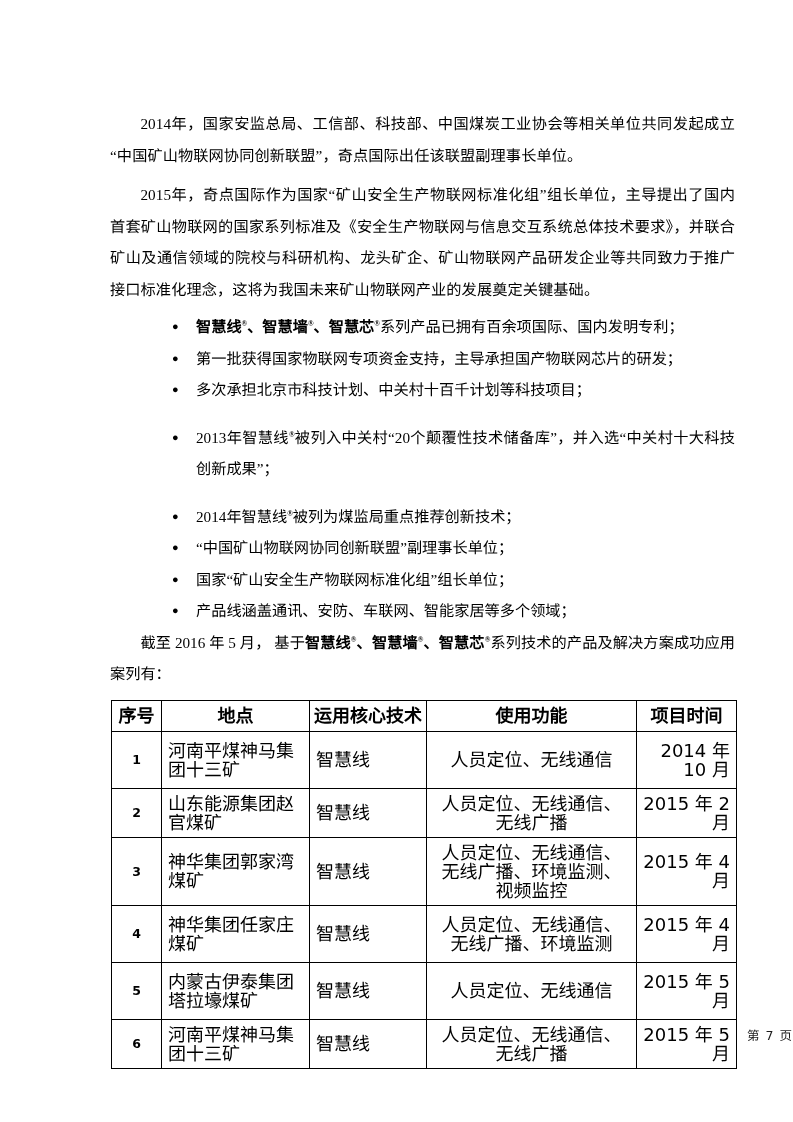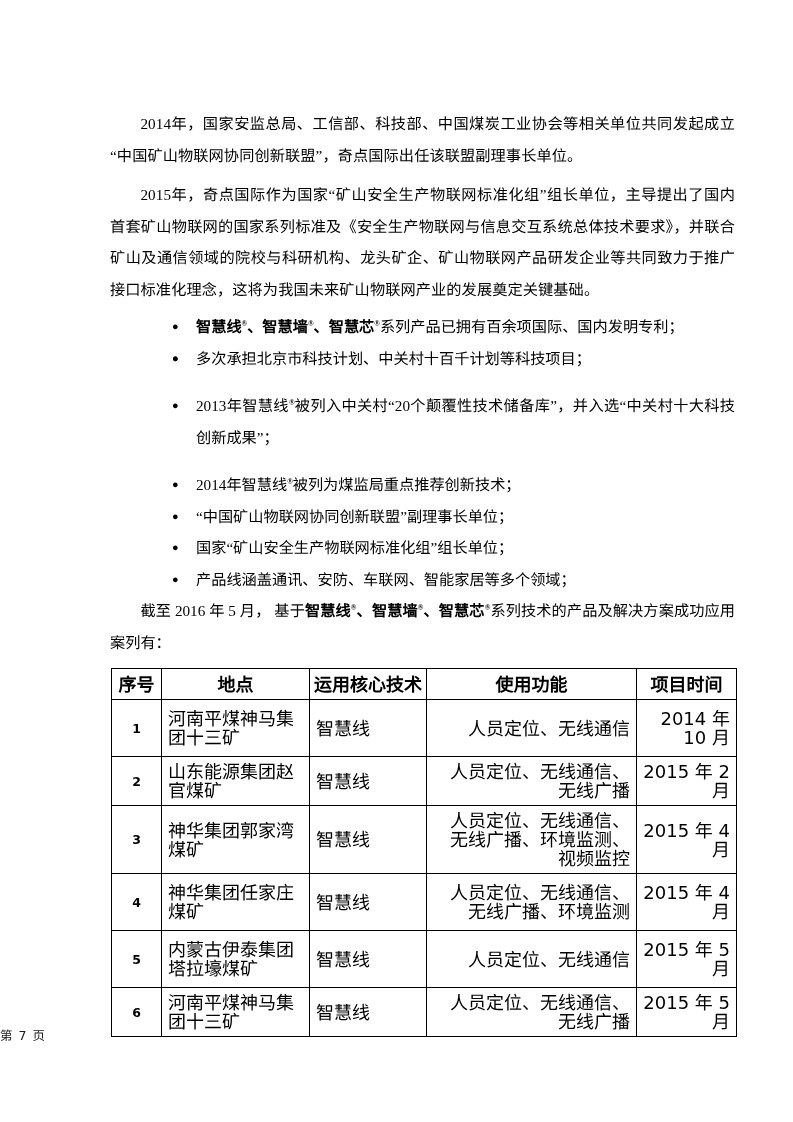--- a/index.html
+++ b/index.html
@@ -107,57 +107,57 @@
     height: 22px;
     padding: 4px 4px;
   }
   table.apps td.c-no {
     text-align: center;
     font-weight: bold;
     font-size: 12.5px;
   }
   table.apps td.c-site  { text-align: left; }
   table.apps td.c-tech  { text-align: left; }
-  table.apps td.c-func  { text-align: right; }
+  table.apps td.c-func  { text-align: center; }
   table.apps td.c-time  { text-align: right; }
 
   tr.h-tall td { height: 46px; }
   tr.h-short td { height: 24px; }
 
   col.w-no   { width: 50px; }
   col.w-site { width: 148px; }
   col.w-tech { width: 117px; }
   col.w-func { width: 210px; }
   col.w-time { width: 100px; }
 
   
   .footer {
     position: absolute;
     left: 0;
     top: 1025px;
     width: 793px;
-    text-align: left;
+    text-align: right;
     font-size: 12.5px;
     font-family: "DejaVu Sans", "Liberation Sans", sans-serif;
     color: #1a1a1a;
     letter-spacing: 1px;
   }
 </style>
 </head>
 <body>
 
 <div class="page">
 
   <p class="para">2014年，国家安监总局、工信部、科技部、中国煤炭工业协会等相关单位共同发起成立“中国矿山物联网协同创新联盟”，奇点国际出任该联盟副理事长单位。</p>
 
   <p class="para">2015年，奇点国际作为国家“矿山安全生产物联网标准化组”组长单位，主导提出了国内首套矿山物联网的国家系列标准及《安全生产物联网与信息交互系统总体技术要求》，并联合矿山及通信领域的院校与科研机构、龙头矿企、矿山物联网产品研发企业等共同致力于推广接口标准化理念，这将为我国未来矿山物联网产业的发展奠定关键基础。</p>
 
   <ul class="bullets" id="bullets-root">
       <li><span class="dot">●</span><span><span class="bold">智慧线</span><sup class="reg">®</sup><span class="bold">、</span><span class="bold">智慧墙</span><sup class="reg">®</sup><span class="bold">、</span><span class="bold">智慧芯</span><sup class="reg">®</sup><span>系列产品已拥有百余项国际、国内发明专利；</span></span></li>
-      <li><span class="dot">●</span></li>
+      <li><span class="dot">●</span><span><span>第一批获得国家物联网专项资金支持，主导承担国产物联网芯片的研发；</span></span></li>
       <li class="gap-after"><span class="dot">●</span><span><span>多次承担北京市科技计划、中关村十百千计划等科技项目；</span></span></li>
       <li class="gap-after"><span class="dot">●</span><span><span>2013年智慧线</span><sup class="reg">®</sup><span>被列入中关村“20个颠覆性技术储备库”，并入选“中关村十大科技创新成果”；</span></span></li>
       <li><span class="dot">●</span><span><span>2014年智慧线</span><sup class="reg">®</sup><span>被列为煤监局重点推荐创新技术；</span></span></li>
       <li><span class="dot">●</span><span><span>“中国矿山物联网协同创新联盟”副理事长单位；</span></span></li>
       <li><span class="dot">●</span><span><span>国家“矿山安全生产物联网标准化组”组长单位；</span></span></li>
       <li><span class="dot">●</span><span><span>产品线涵盖通讯、安防、车联网、智能家居等多个领域；</span></span></li>
     </ul>
 
   <p class="lead-para" id="lead-root"><span>截至 2016 年 5 月， 基于</span><span class="bold">智慧线</span><sup class="reg">®</sup><span class="bold">、</span><span class="bold">智慧墙</span><sup class="reg">®</sup><span class="bold">、</span><span class="bold">智慧芯</span><sup class="reg">®</sup><span>系列技术的产品及解决方案成功应用案列有：</span></p>
 

